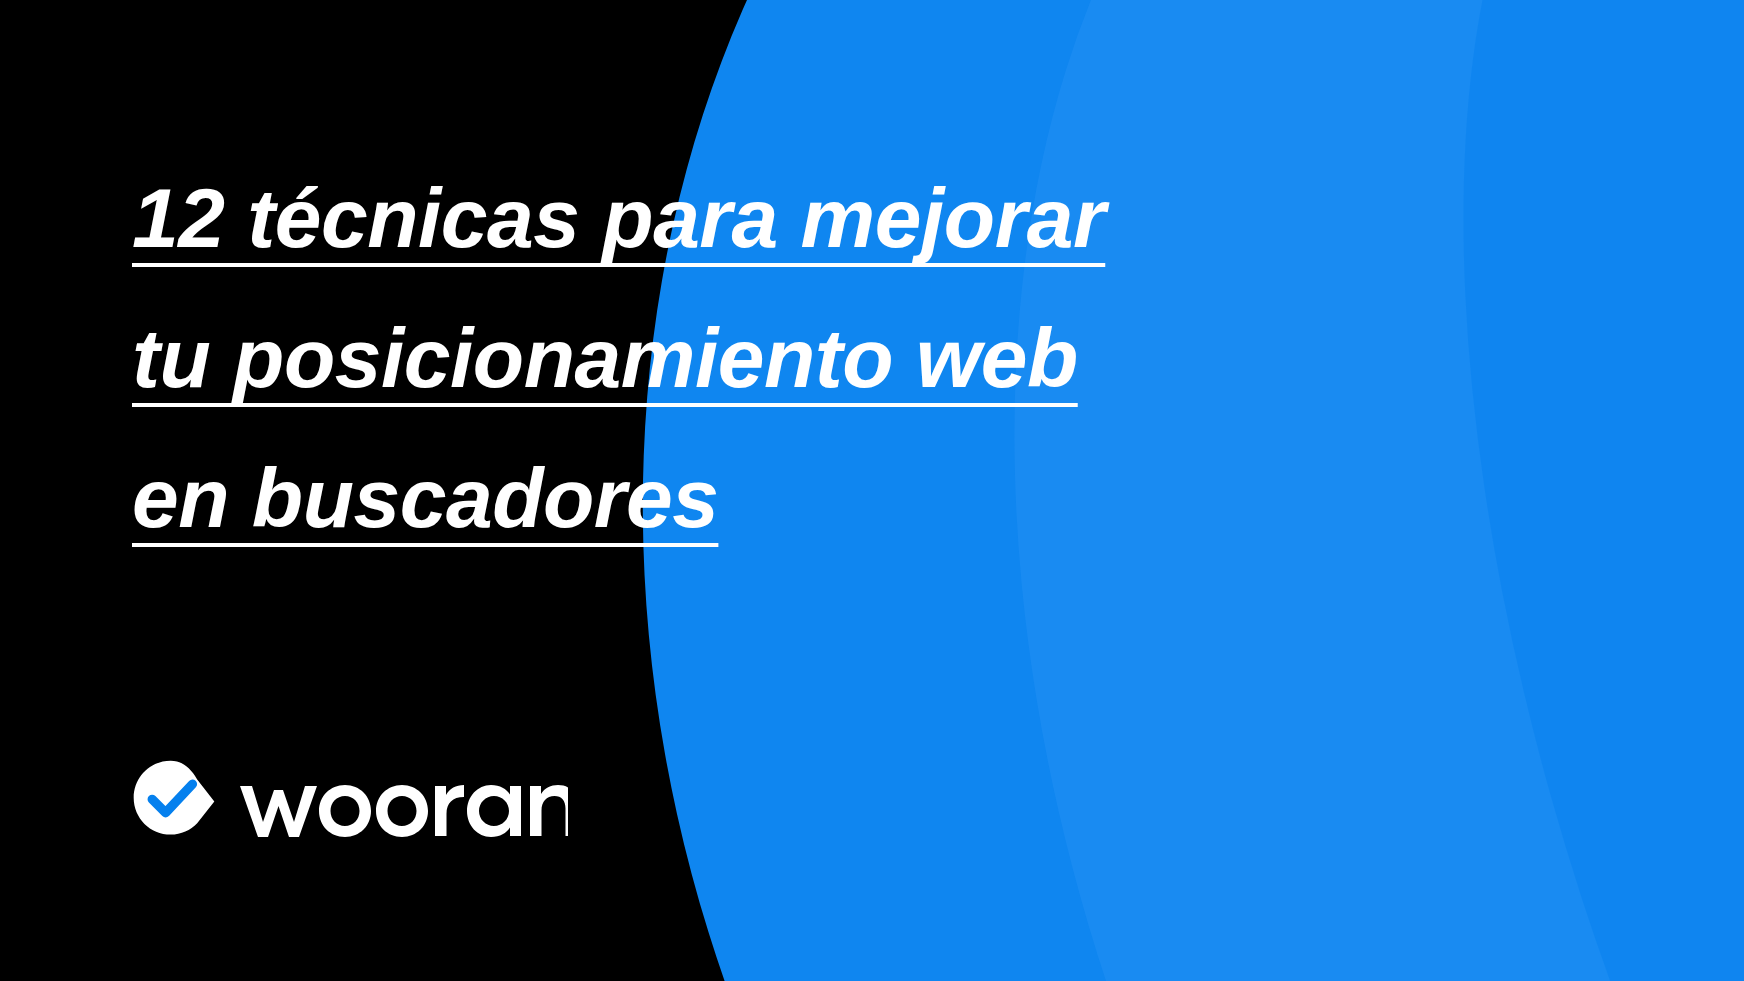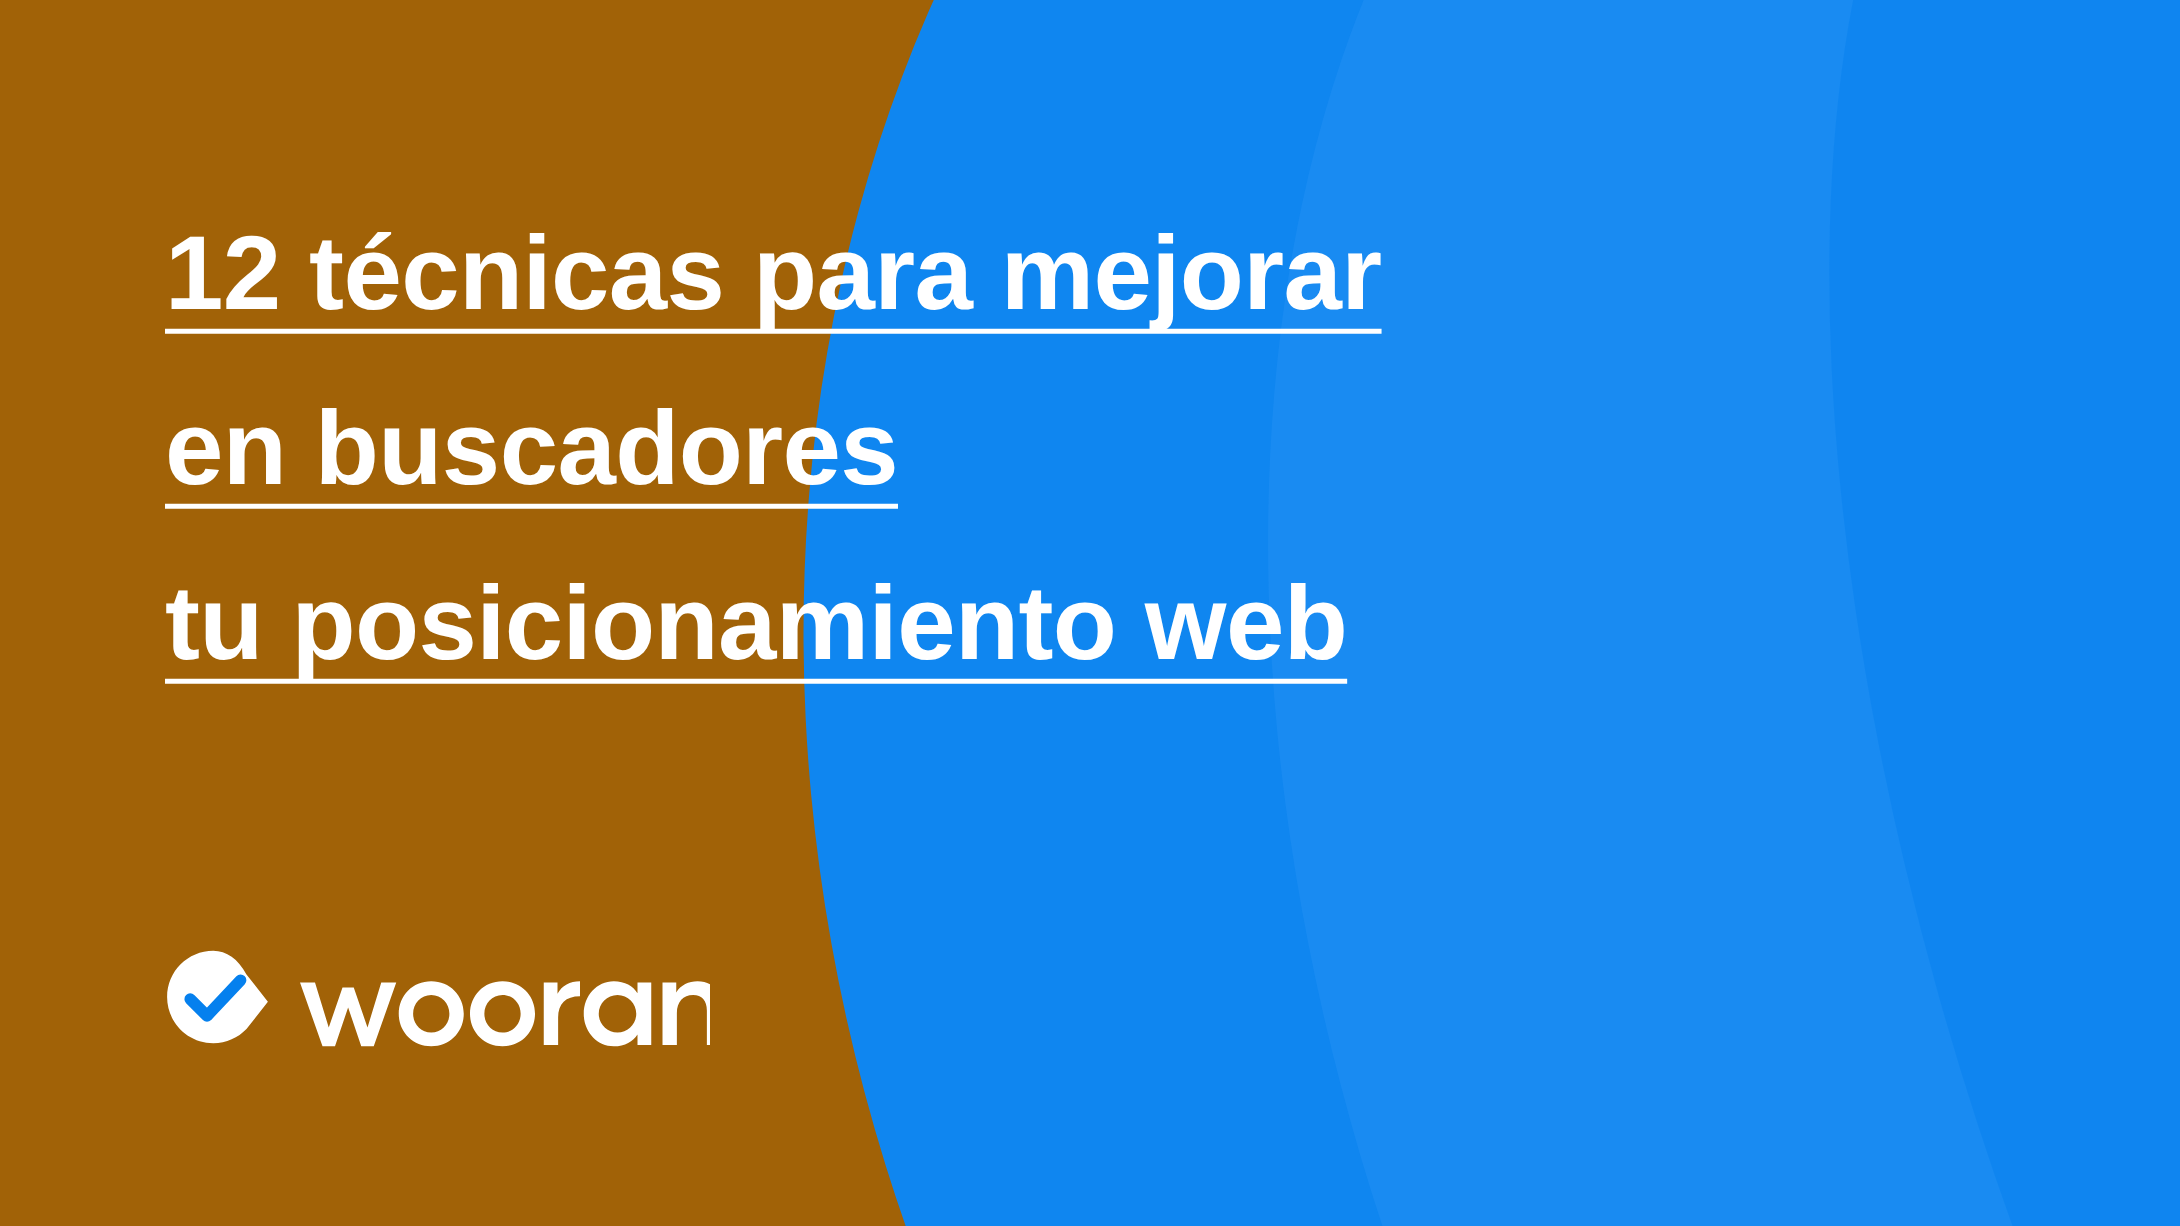--- a/index.html
+++ b/index.html
@@ -9,21 +9,22 @@
     background: #0580ee;
   }
   body {
     font-family: "Liberation Sans", sans-serif;
   }
   .canvas {
     position: relative;
     width: 1744px;
     height: 981px;
     overflow: hidden;
-    background: #a16207;
+    background: #000000;
+    font-style: italic;
   }
 
   
   .bg-layer {
     position: absolute;
     inset: 0;
     overflow: hidden;
     pointer-events: none;
   }
   .swoosh {
@@ -122,22 +123,22 @@
   <div class="bg-layer">
     <div class="swoosh swoosh-a"></div>
     <div class="swoosh swoosh-b"></div>
     <div class="swoosh swoosh-c"></div>
   </div>
 
   <div class="content">
 
     <h1 class="title">
       <span class="line"><span class="u">12 técnicas para mejorar</span></span>
+      <span class="line"><span class="u">tu posicionamiento web</span></span>
       <span class="line"><span class="u">en buscadores</span></span>
-      <span class="line"><span class="u">tu posicionamiento web</span></span>
     </h1>
 
     <div class="logo">
 
       <svg class="logo-mark" viewBox="0 0 100 100" aria-hidden="true">
 
         <path fill="#ffffff" d="M46 2 C21.7 2 2 21.7 2 46 C2 70.3 21.7 90 46 90 C58.5 90 69.6 84.8 77.6 76.5 L98 50.5 L77.6 24.5 C69.6 9.8 58.5 2 46 2 Z"></path>
 
         <path fill="none" stroke="#0580ee" stroke-width="11" stroke-linecap="round" stroke-linejoin="round" d="M24 48 L40 64 L72 30"></path>
       </svg>

